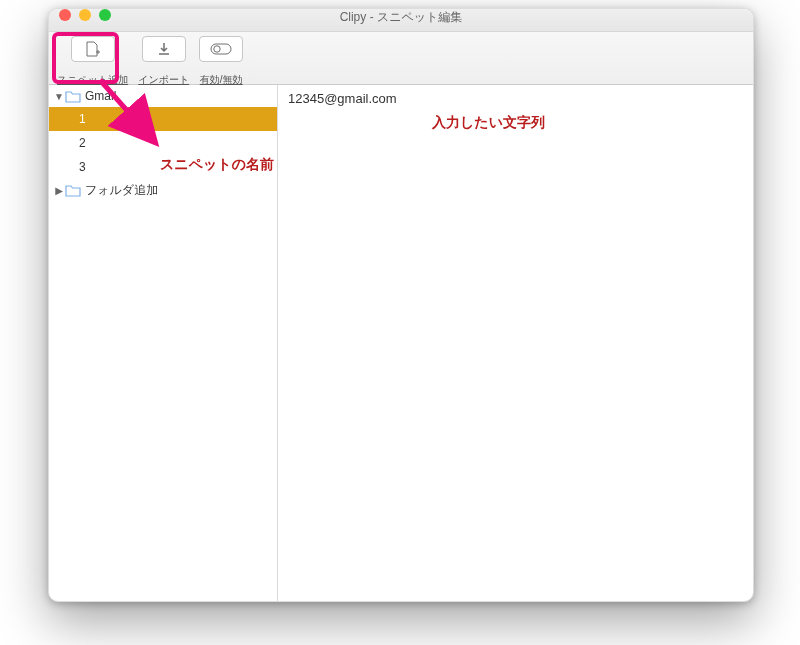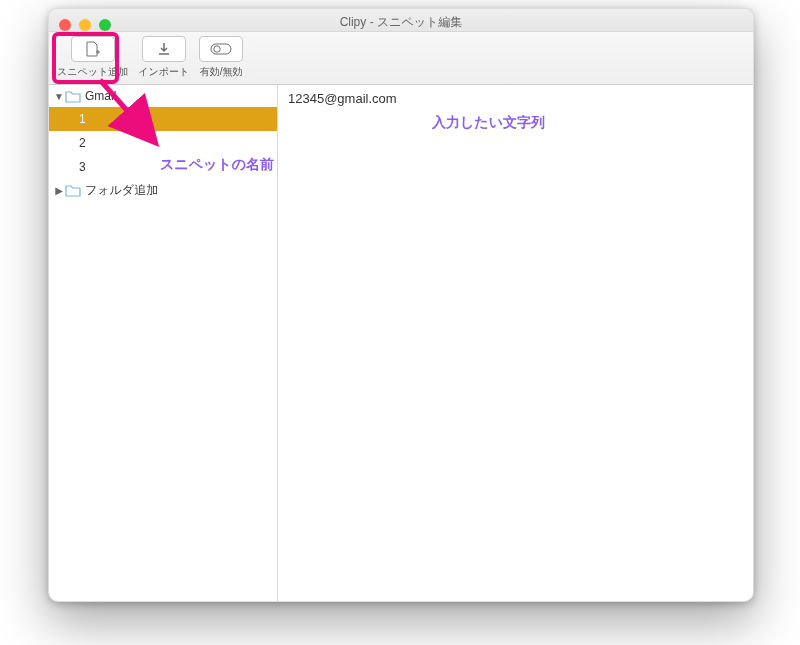--- a/index.html
+++ b/index.html
@@ -6,51 +6,51 @@
   .stage{width:800px;height:645px;position:relative;}
   .window{
     position:absolute;left:48px;top:8px;width:704px;height:592px;
     background:#fff;border-radius:10px;
     box-shadow:0 20px 50px rgba(0,0,0,.35),0 2px 8px rgba(0,0,0,.25);
     border:1px solid #ddd;
     display:flex;flex-direction:column;overflow:hidden;
   }
   
   .titlebar{height:22px;background:linear-gradient(#efefef,#e6e6e6);border-bottom:1px solid #d7d7d7;
-    display:flex;align-items:flex-end;position:relative;}
+    display:flex;align-items:flex-start;position:relative;}
   .traffic{display:flex;gap:8px;margin-left:10px;}
   .dot{width:12px;height:12px;border-radius:50%;}
   .dot.red{background:#ff5f57;}
   .dot.yel{background:#ffbd2e;}
   .dot.grn{background:#28c940;}
   .title{position:absolute;left:0;right:0;text-align:center;font-size:12px;color:#666;pointer-events:none;}
   
   .toolbar{height:48px;background:linear-gradient(#f7f7f7,#efefef);border-bottom:1px solid #ccc;
     display:flex;align-items:flex-start;padding:4px 6px 0;gap:6px;}
   .tbtn{display:flex;flex-direction:column;align-items:center;padding:0 2px;cursor:default;}
   .tbtn .ibtn{width:42px;height:24px;border:1px solid #c7c7c7;border-radius:4px;background:#fff;display:flex;align-items:center;justify-content:center;color:#707070;}
-  .tbtn .lbl{margin-top:3px;font-size:10px;color:#555;white-space:nowrap;}
+  .tbtn .lbl{margin-top:11px;font-size:10px;color:#555;white-space:nowrap;text-decoration:underline;}
   .highlight-box{position:absolute;border:4px solid #ec0c7c;border-radius:6px;pointer-events:none;}
   .hl-1{left:52px;top:32px;width:59px;height:44px;}
   
   .ic{display:block;}
   
   .body{flex:1;display:flex;min-height:0;}
   .sidebar{width:228px;border-right:1px solid #d9d9d9;display:flex;flex-direction:column;}
   .tree{font-size:12px;color:#444;}
   .folder-row{display:flex;align-items:center;height:22px;padding:0 4px;}
   .tri{width:12px;text-align:center;color:#666;font-size:10px;}
   .foldericon{width:16px;height:13px;margin-right:4px;display:inline-flex;}
   .foldername{color:#333;}
   .snip-row{display:flex;align-items:center;height:24px;padding-left:30px;font-size:12px;color:#333;}
   .snip-row.sel{background:#dfa216;color:#fff;}
   .content{flex:1;padding:6px 10px;font-size:13px;color:#333;}
   .content .value{white-space:pre;}
   
-  .ann{position:absolute;color:#8b5cf6;font-weight:600;font-size:14px;pointer-events:none;}
+  .ann{position:absolute;color:#b91c1c;font-weight:600;font-size:14px;pointer-events:none;}
   .arrow{position:absolute;pointer-events:none;}
 </style>
 </head>
 <body>
 
 <div class="stage">
   <div class="window">
 
     <div class="titlebar">
       <div class="traffic">

